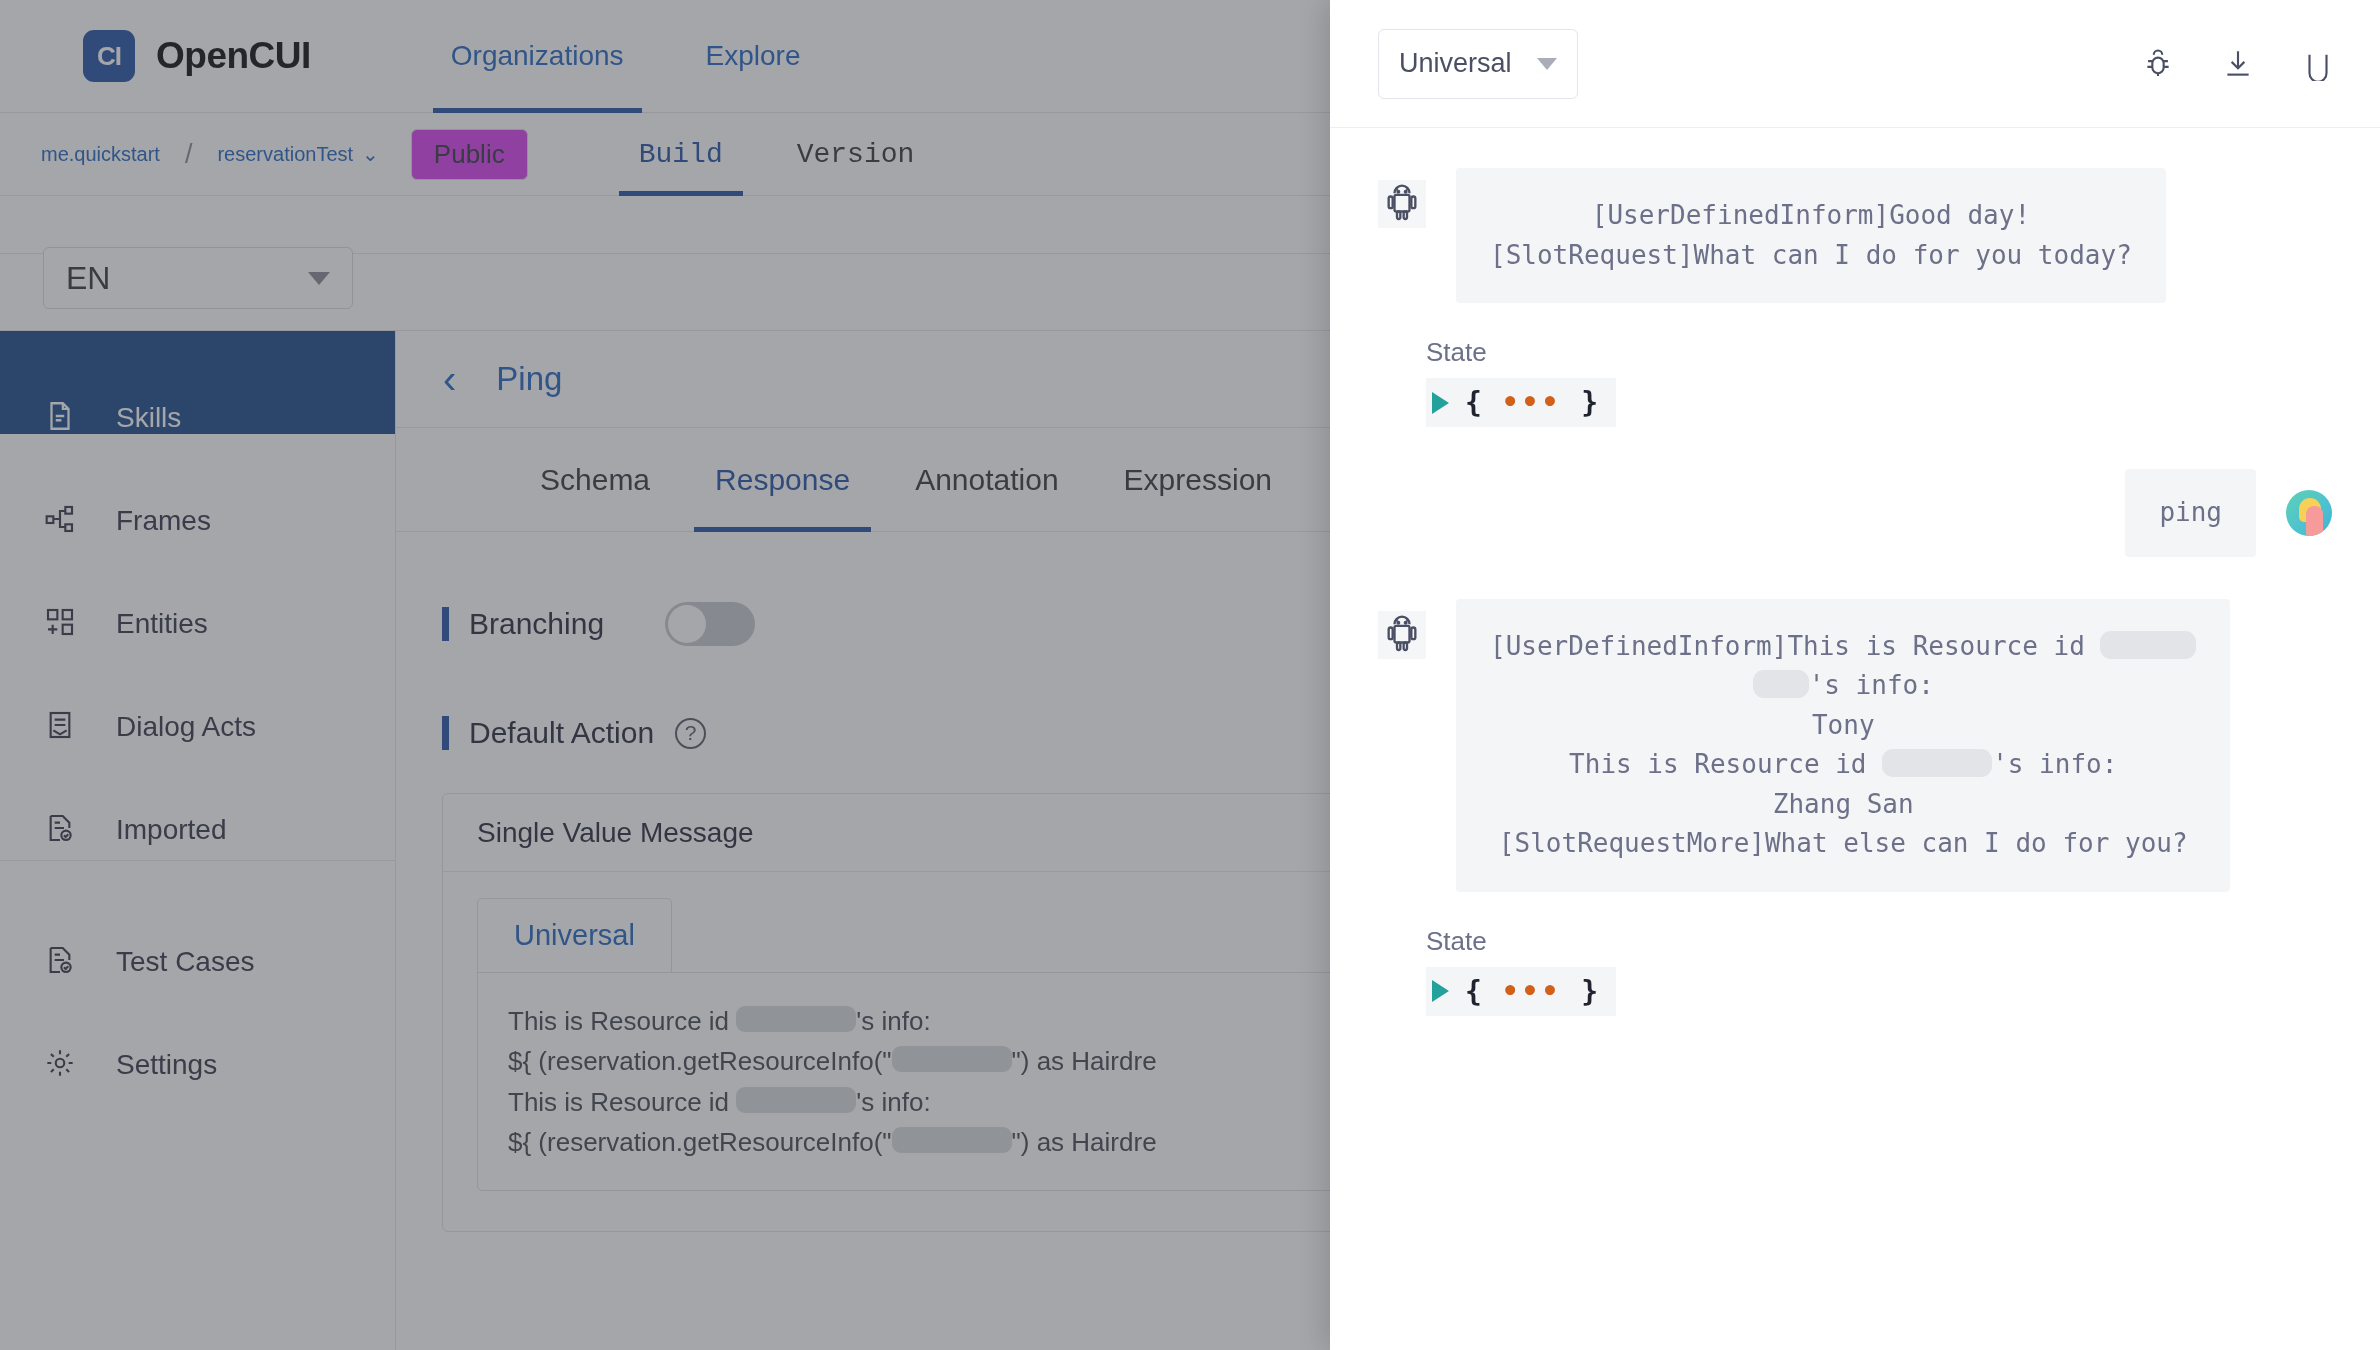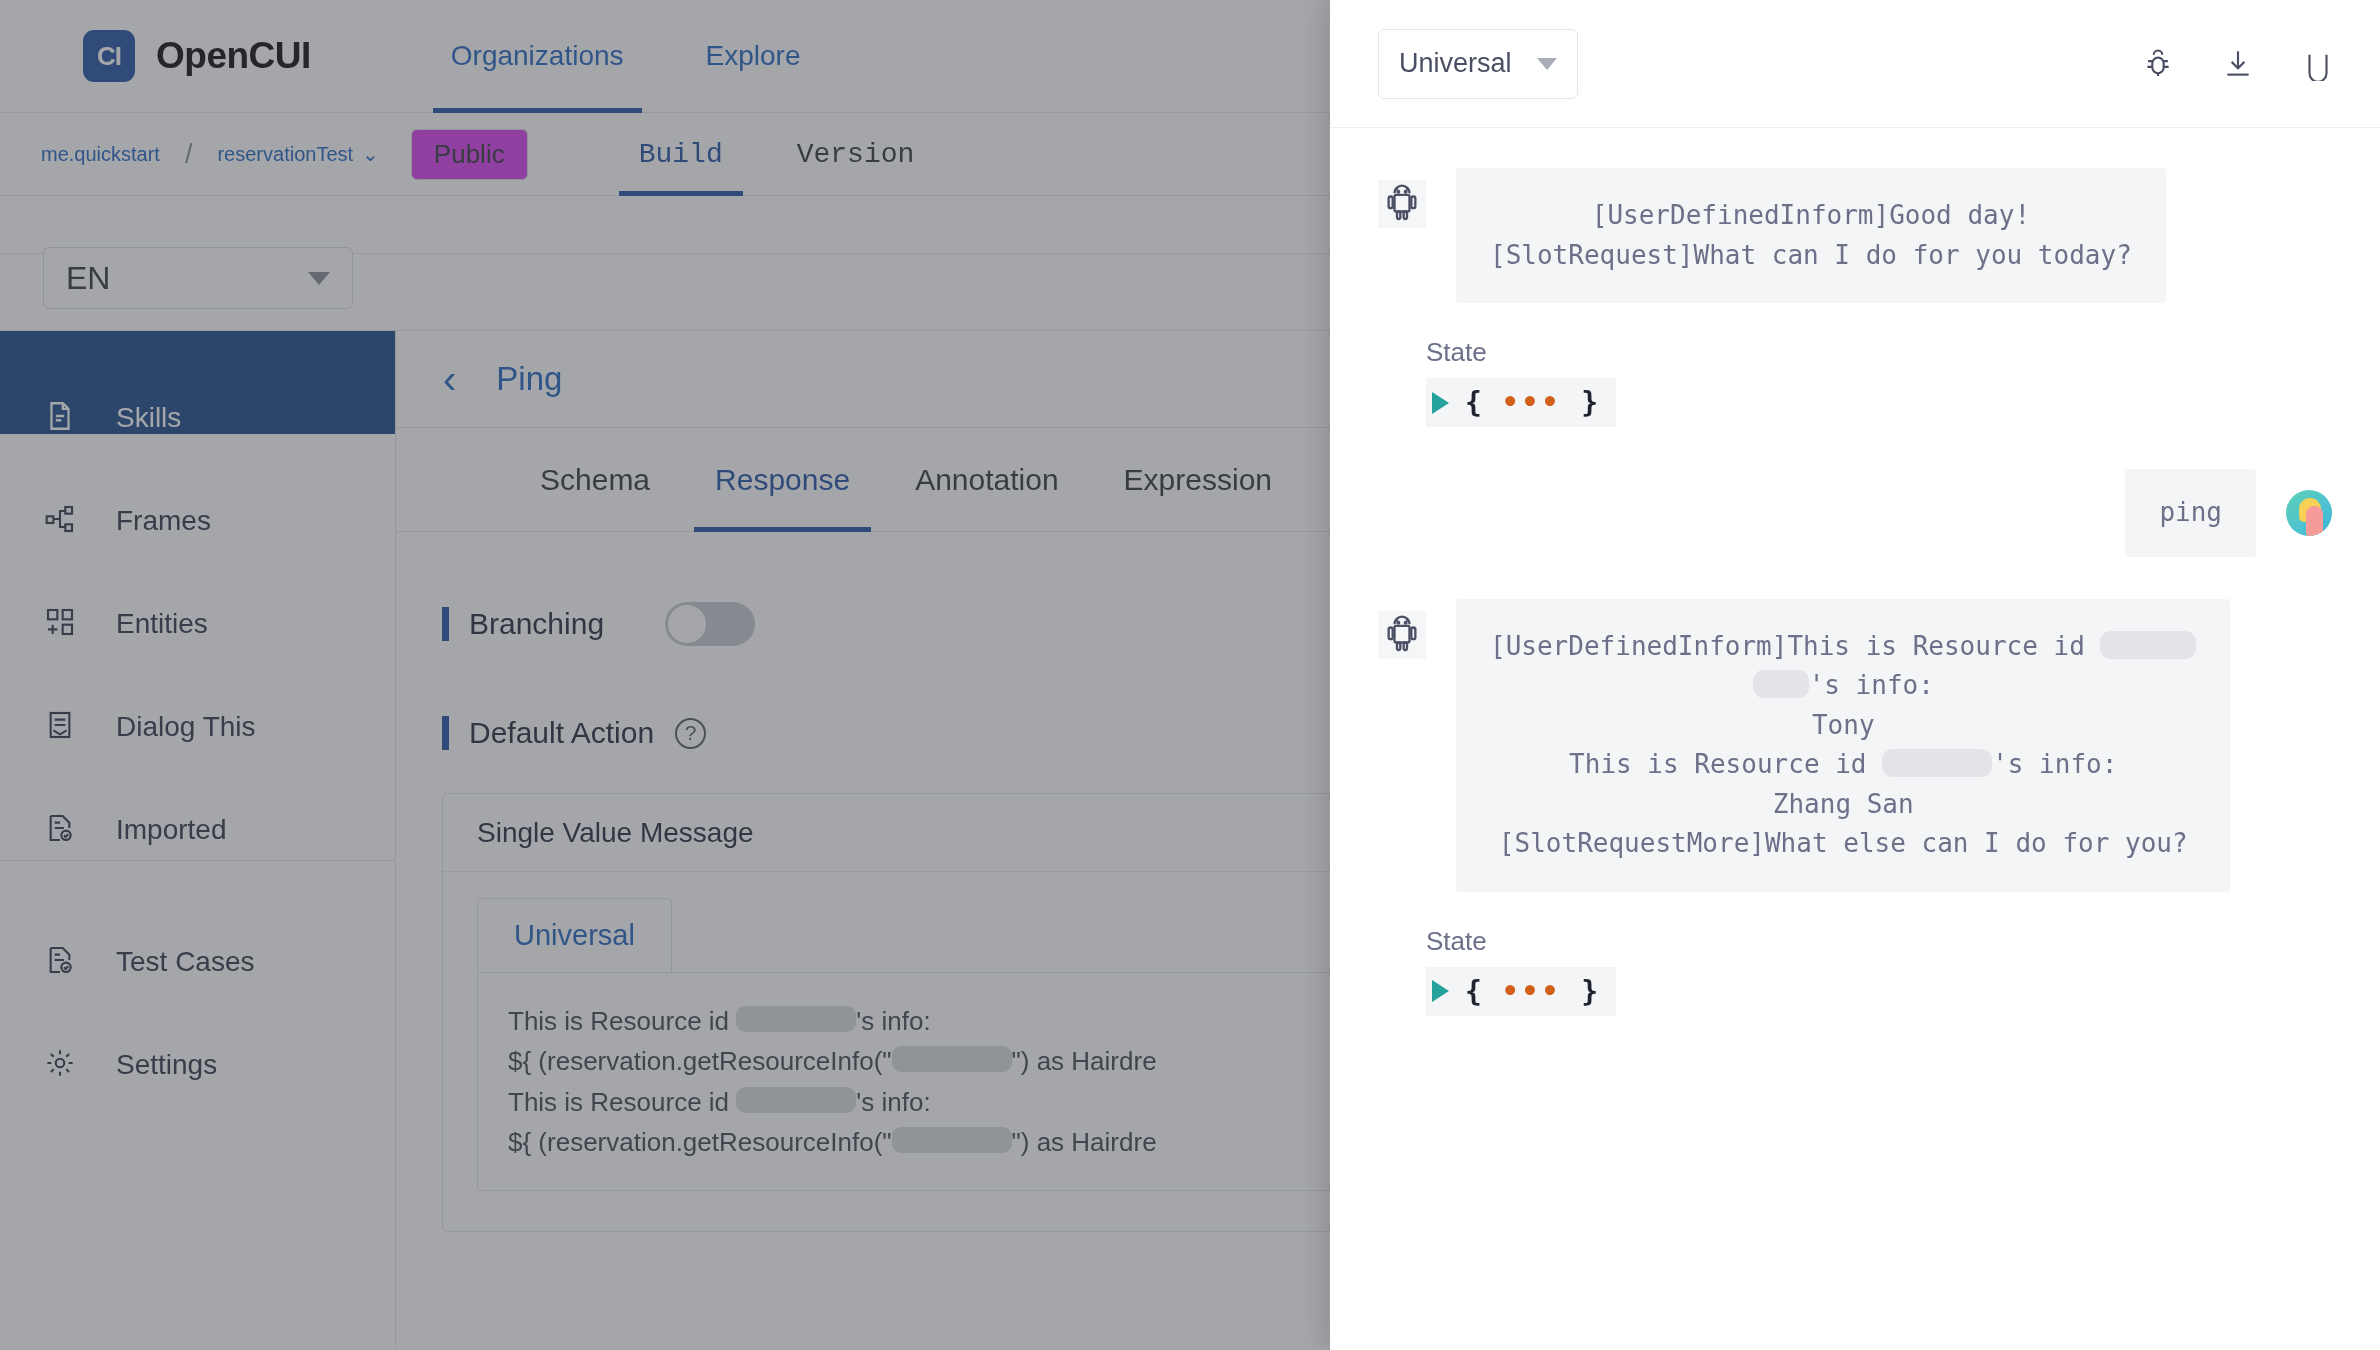--- a/index.html
+++ b/index.html
@@ -300,21 +300,21 @@
         </span>
         <span>Entities</span>
       </div>
       <div class="side-item">
         <span class="side-ico">
           <svg width="32" height="32" viewBox="0 0 24 24" fill="none" stroke="#3b4052" stroke-width="1.6">
             <rect x="5" y="3" width="14" height="18"></rect>
               <path d="M8 8h8M8 12h8M7 16l5 3 5-3"></path>
           </svg>
         </span>
-        <span>Dialog This</span>
+        <span>Dialog Acts</span>
       </div>
       <div class="side-item">
         <span class="side-ico">
           <svg width="32" height="32" viewBox="0 0 24 24" fill="none" stroke="#3b4052" stroke-width="1.6">
             <path d="M5 3h9l5 5v4"></path>
               <path d="M5 3v18h7"></path>
               <path d="M8 8h4M8 12h7"></path>
             <circle cx="16.5" cy="17.5" r="3.5"></circle>
               <path d="M15 17.5l1.2 1.2 2-2"></path>
           </svg>

